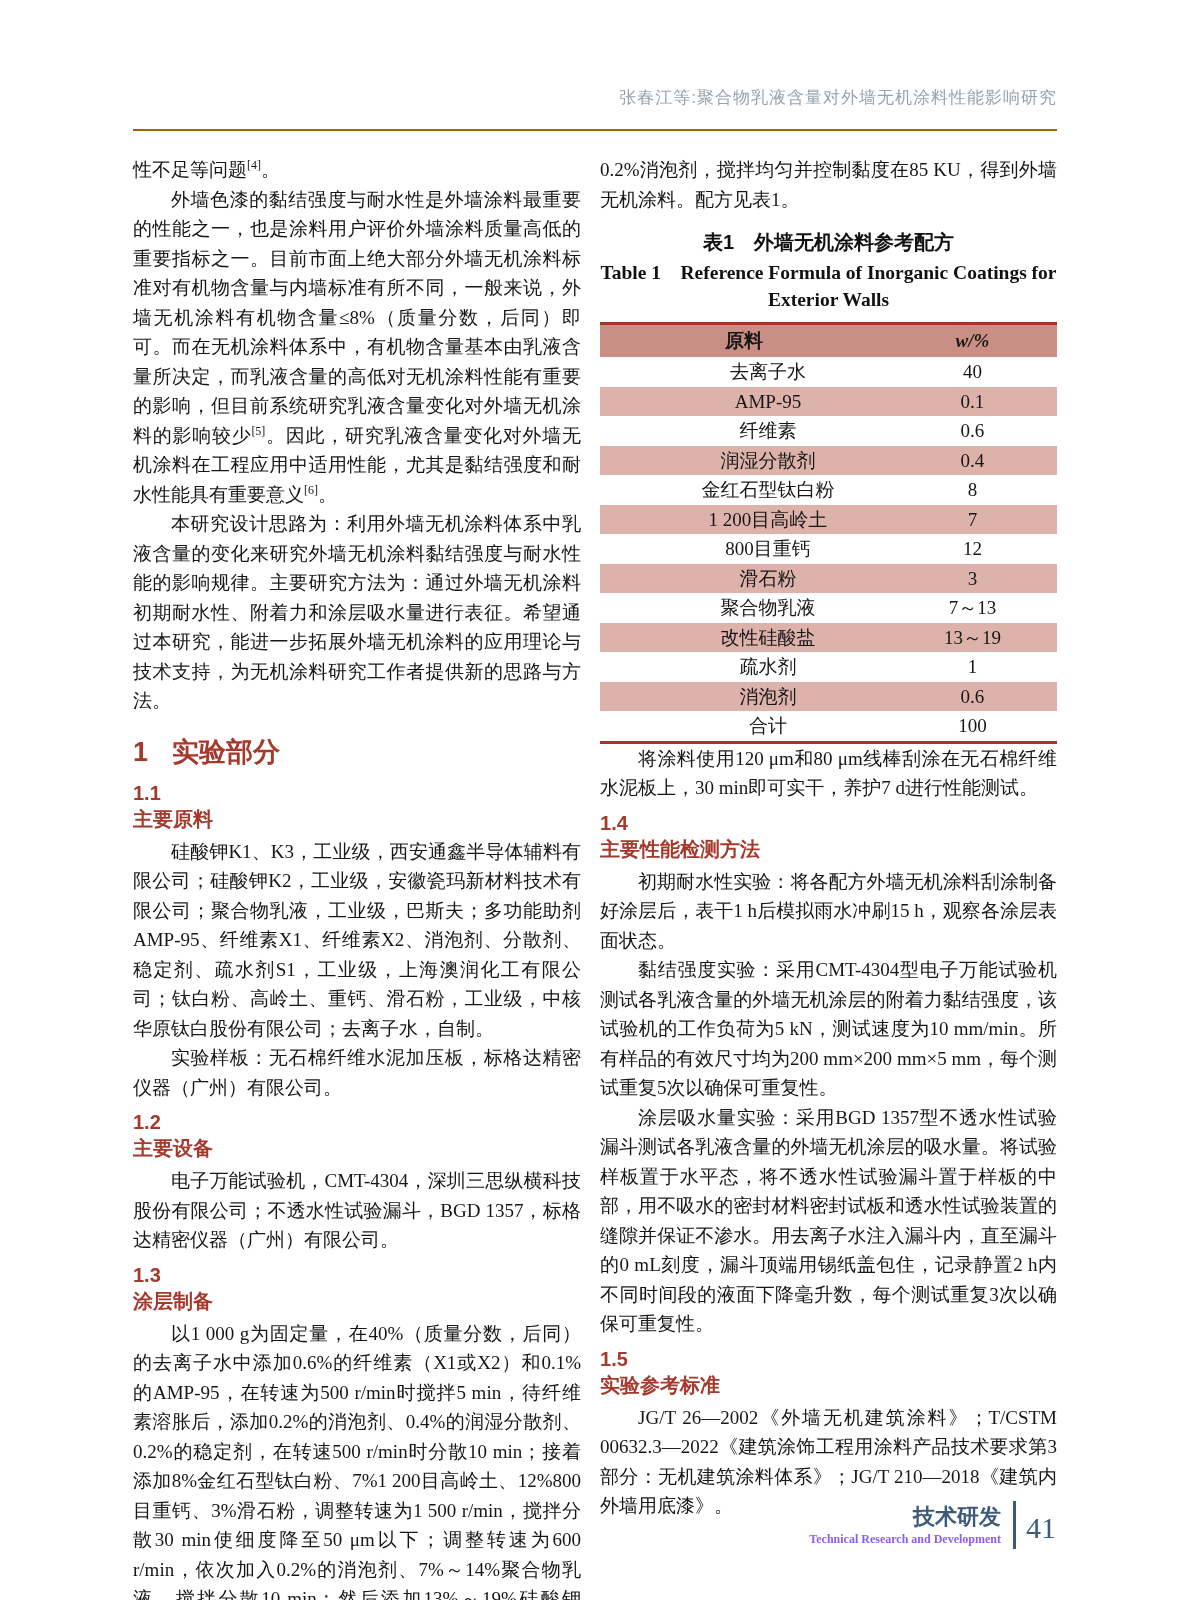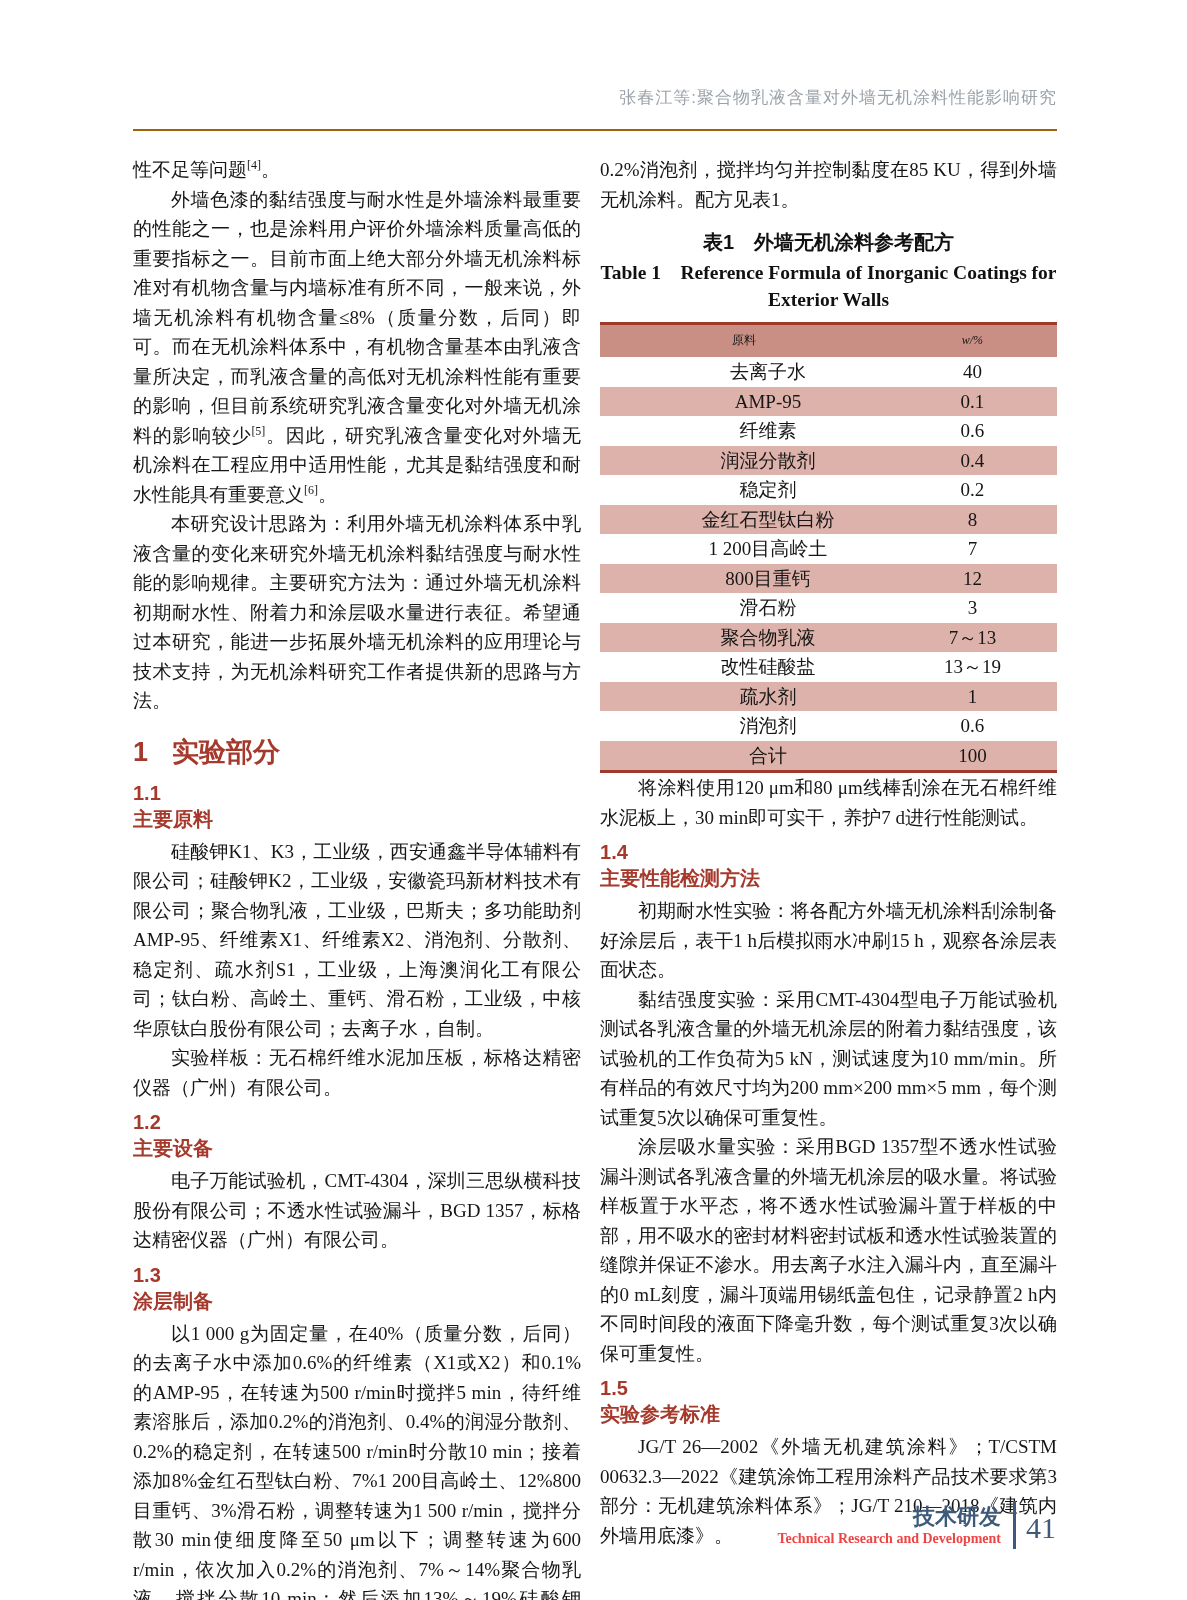--- a/index.html
+++ b/index.html
@@ -40,37 +40,37 @@
   }
   .cap-en{
     text-align:center;font-weight:bold;font-size:19.5px;line-height:27px;
     margin-top:3px;color:#111;
   }
   table.formula{
     width:100%;border-collapse:collapse;margin-top:9px;
     border-top:3px solid #9e3a2c;border-bottom:3px solid #9e3a2c;
   }
   table.formula th{
-    background:#c98f85;height:32px;font-weight:normal;font-size:12px;padding:0;
+    background:#c98f85;height:32px;font-weight:bold;font-size:19px;padding:0;
   }
   table.formula th.col-val{font-style:italic;}
   table.formula td{height:28.5px;font-size:19px;padding:0;}
   table.formula tbody tr:nth-child(even){background:#ddb2aa;}
   table.formula td.c-name{text-align:center;padding-left:48px;}
   table.formula td.c-val,table.formula th.col-val{text-align:center;width:37%;}
   table.formula th.col-name{text-align:center;}
   .after-table{}
   
   .footer{position:absolute;top:1498px;right:131px;display:flex;align-items:center;}
   .f-text{text-align:right;}
   .f-zh{
     font-family:"Liberation Sans","DejaVu Sans",sans-serif;font-weight:bold;
     font-size:22px;color:#3d5a7a;line-height:24px;
   }
-  .f-en{font-size:14px;font-weight:bold;color:#ef4444;margin-top:3px;line-height:14px;text-align:right;}
+  .f-en{font-size:12px;font-weight:bold;color:#8b5cf6;margin-top:3px;line-height:14px;text-align:right;}
   .f-bar{width:3px;height:48px;background:#3d5a7a;margin:0 10px 0 12px;}
   .f-num{font-size:30px;color:#3d5a7a;line-height:48px;padding-top:6px;}
 </style>
 </head>
 <body>
 
 <div class="page">
 
   <div class="page-head">
     <div class="running">张春江等:聚合物乳液含量对外墙无机涂料性能影响研究</div>
@@ -132,24 +132,20 @@
               </tr>
               <tr>
                 <td class="c-name">纤维素</td>
                 <td class="c-val">0.6</td>
               </tr>
               <tr>
                 <td class="c-name">润湿分散剂</td>
                 <td class="c-val">0.4</td>
               </tr>
               <tr>
-                <td class="c-name">稳定剂</td>
-                <td class="c-val">0.2</td>
-              </tr>
-              <tr>
                 <td class="c-name">金红石型钛白粉</td>
                 <td class="c-val">8</td>
               </tr>
               <tr>
                 <td class="c-name">1 200目高岭土</td>
                 <td class="c-val">7</td>
               </tr>
               <tr>
                 <td class="c-name">800目重钙</td>
                 <td class="c-val">12</td>

